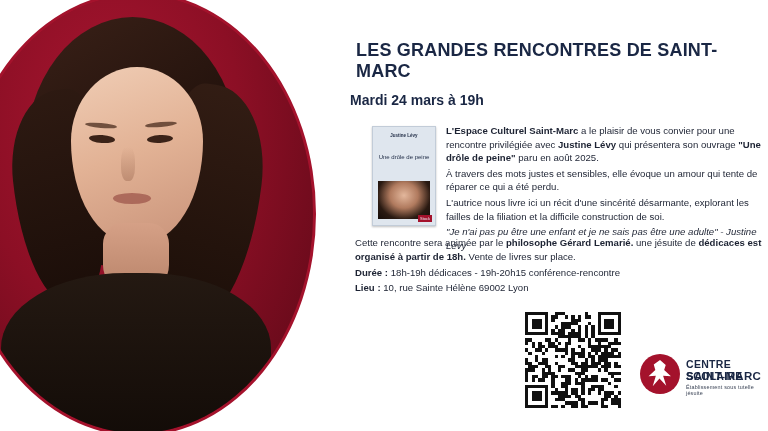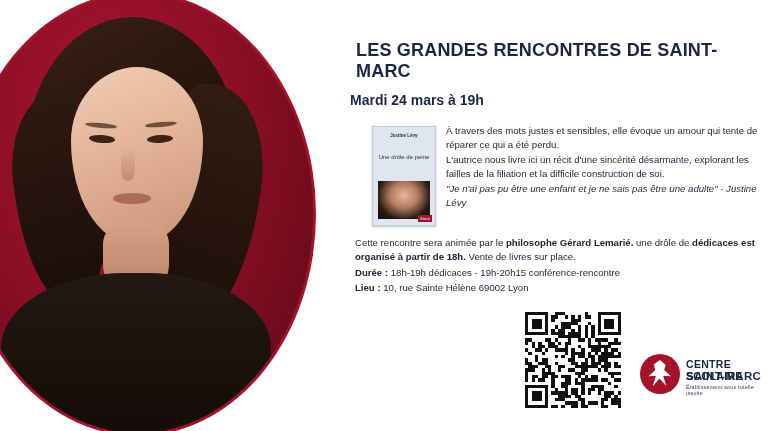--- a/index.html
+++ b/index.html
@@ -340,27 +340,28 @@
   <div class="title-date">Mardi 24 mars à 19h</div>
 
   <div class="book">
     <div class="book-author">Justine Lévy</div>
     <div class="book-title">Une drôle de peine</div>
     <div class="book-photo"></div>
     <div class="book-badge">Stock</div>
   </div>
 
   <div class="body-text">
+    <p><span class="b">L'Espace Culturel Saint-Marc</span><span> a le plaisir de vous convier pour une rencontre privilégiée avec </span><span class="b">Justine Lévy</span><span> qui présentera son ouvrage </span><span class="b">"Une drôle de peine"</span><span> paru en août 2025.</span></p>
     <p>À travers des mots justes et sensibles, elle évoque un amour qui tente de réparer ce qui a été perdu.</p>
     <p>L'autrice nous livre ici un récit d'une sincérité désarmante, explorant les failles de la filiation et la difficile construction de soi.</p>
     <p class="i">"Je n'ai pas pu être une enfant et je ne sais pas être une adulte" - Justine Lévy</p>
   </div>
 
   <div class="lower-text">
-    <p><span>Cette rencontre sera animée par le </span><span class="b">philosophe Gérard Lemarié.</span><span> une drôle de </span><span class="b">dédicaces est organisé à partir de 18h.</span><span> Vente de livres sur place.</span></p>
+    <p><span>Cette rencontre sera animée par le </span><span class="b">philosophe Gérard Lemarié.</span><span> une jésuite de </span><span class="b">dédicaces est organisé à partir de 18h.</span><span> Vente de livres sur place.</span></p>
     <p><span class="b">Durée :</span><span> 18h-19h dédicaces - 19h-20h15 conférence-rencontre</span></p>
     <p><span class="b">Lieu :</span><span> 10, rue Sainte Hélène 69002 Lyon</span></p>
   </div>
 
   <div class="qr" id="qr">
       <div class="qr-cell" style="left: 0px; top: 0px; width: 3.31034px; height: 3.31034px;"></div>
       <div class="qr-cell" style="left: 3.31034px; top: 0px; width: 3.31034px; height: 3.31034px;"></div>
       <div class="qr-cell" style="left: 6.62069px; top: 0px; width: 3.31034px; height: 3.31034px;"></div>
       <div class="qr-cell" style="left: 9.93103px; top: 0px; width: 3.31034px; height: 3.31034px;"></div>
       <div class="qr-cell" style="left: 13.2414px; top: 0px; width: 3.31034px; height: 3.31034px;"></div>

